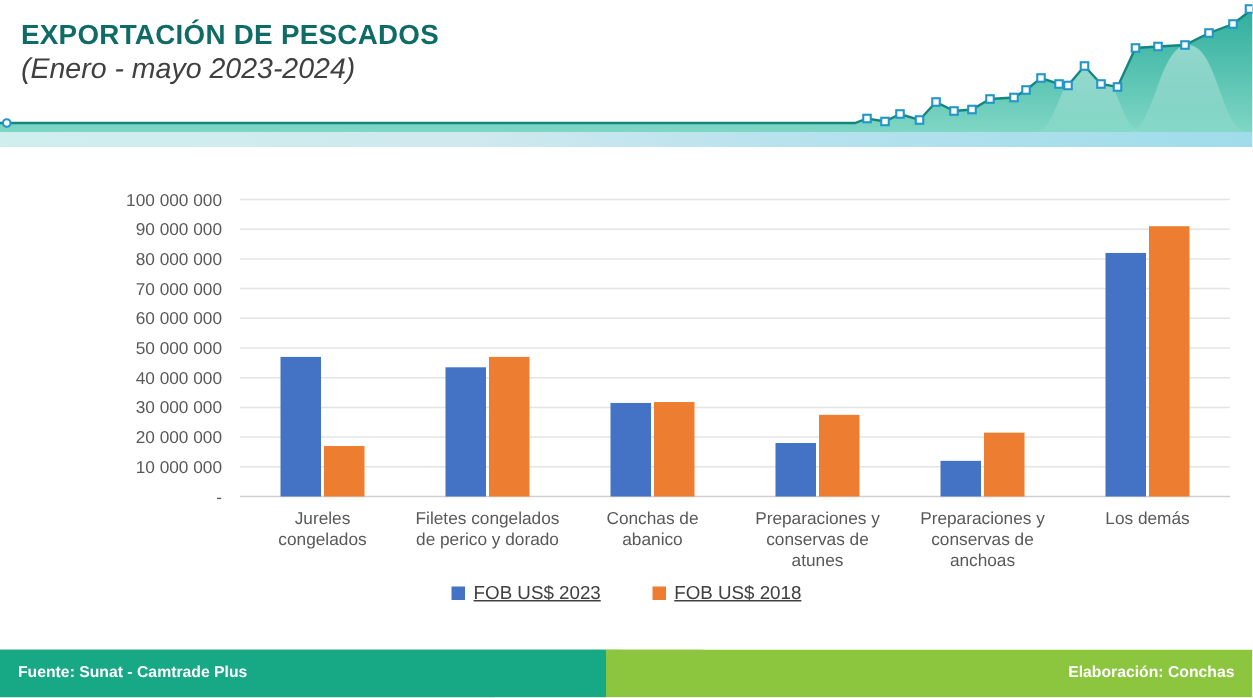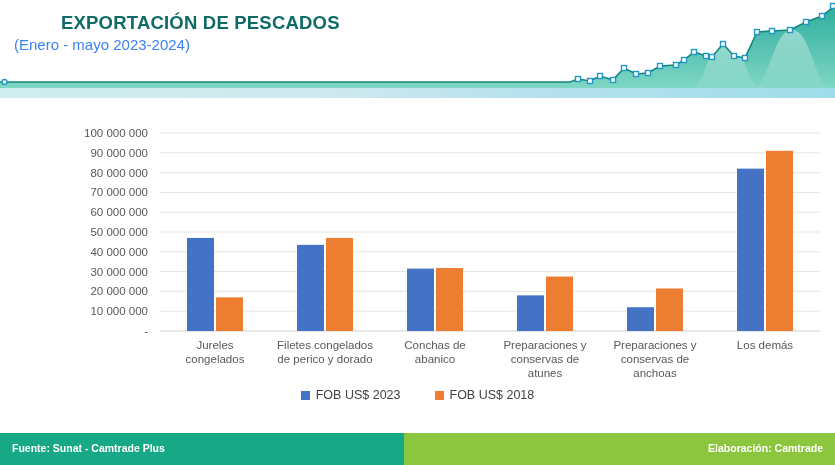--- a/index.html
+++ b/index.html
@@ -35,28 +35,28 @@
     top: 12px;
     z-index: 5;
   }
   #title {
     font-size: 18.5px;
     font-weight: bold;
     letter-spacing: 0.2px;
     color: #0f6b66;
     line-height: 1.15;
     white-space: nowrap;
-    margin-left: 47px;
   }
   #subtitle {
-    font-size: 15px;
-    color: #3b82f6;
+    font-size: 19px;
+    color: #404040;
     line-height: 1.2;
     margin-top: 3px;
     white-space: nowrap;
+    font-style: italic;
   }
 
   
   #chart-area {
     position: absolute;
     left: 0;
     top: 98px;
     width: 835px;
     height: 327px;
     margin-top: 11px;
@@ -89,20 +89,21 @@
   
   #legend {
     position: absolute;
     left: 0;
     top: 388px;
     width: 835px;
     display: flex;
     justify-content: center;
     align-items: center;
     gap: 34px;
+    text-decoration: underline;
   }
   .legend-item {
     display: flex;
     align-items: center;
     gap: 6px;
     font-size: 12.5px;
     color: #404040;
     white-space: nowrap;
   }
   .legend-swatch {
@@ -283,14 +284,14 @@
 </div>
 
 <div id="footer">
   <svg id="footer-svg" width="835" height="32" viewBox="0 0 835 32">
     <rect x="0" y="0" width="835" height="32" fill="#8cc63e"></rect>
     <path d="M0,0 L420,0 C400,0 395,6 378,14 C360,23 350,26 330,28 L330,32 L0,32 Z" fill="#86c4c0"></path>
     <rect x="0" y="0" width="404" height="32" fill="#17a885"></rect>
     <path d="M404,0 L470,0 C450,2 436,10 420,18 C408,24 404,26 404,26 Z" fill="#8cc63e"></path>
   </svg>
   <div id="footer-left-label">Fuente: Sunat - Camtrade Plus</div>
-  <div id="footer-right-label">Elaboración: Camtrade</div>
+  <div id="footer-right-label">Elaboración: Conchas</div>
 </div>
 
 </body></html>

